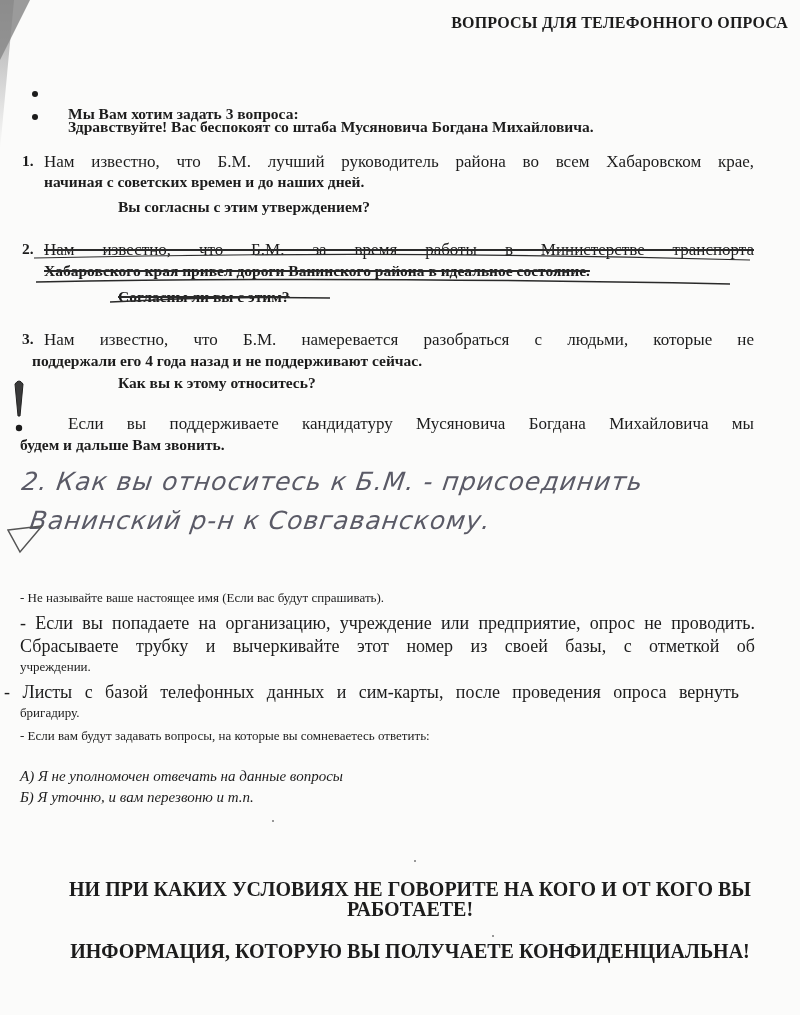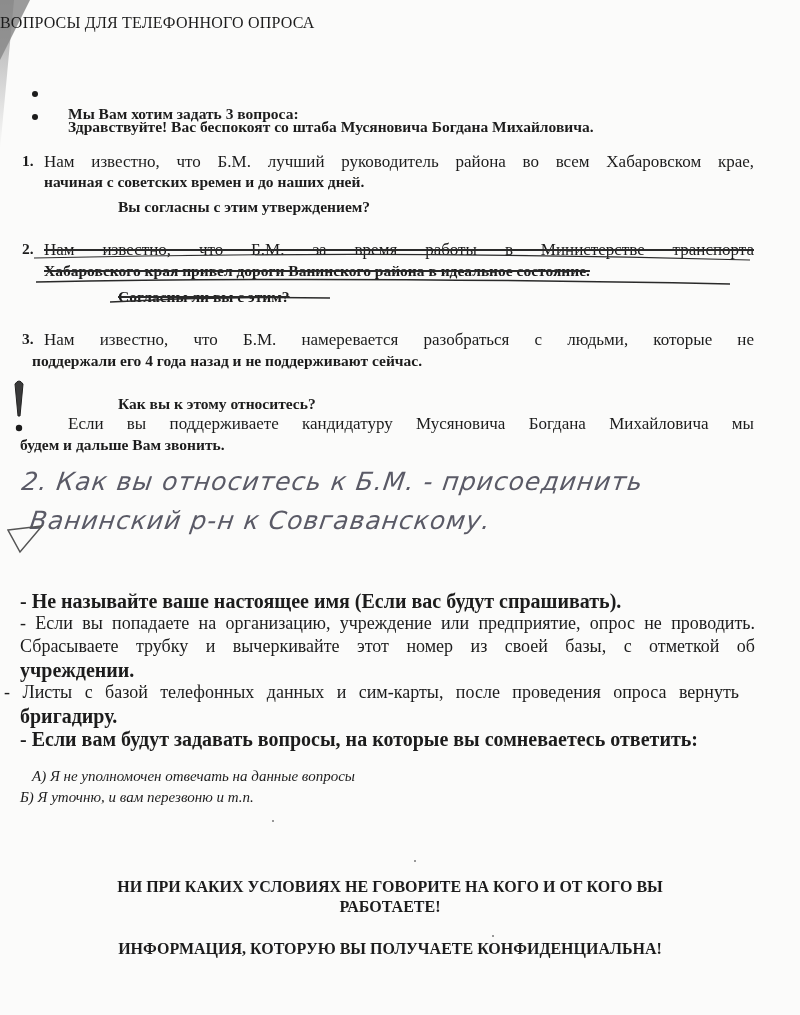--- a/index.html
+++ b/index.html
@@ -14,53 +14,53 @@
       border-top: 60px solid #8a8a8a;
       border-right: 30px solid transparent;
       opacity: 0.85;
     }
     .corner-fade {
       position: absolute; left: 0; top: 0; width: 14px; height: 150px;
       background: linear-gradient(to bottom, #9a9a9a 0%, #c8c8c8 40%, rgba(255,255,255,0) 100%);
       clip-path: polygon(0 0, 100% 0, 0 100%);
     }
     .title {
-      position: absolute; top: 14px; left: 0; width: 780px; text-align: left;
-      font-weight: normal; font-size: 16px; letter-spacing: 0.2px;
+      position: absolute; top: 14px; left: 8px; width: 780px; text-align: right;
+      font-weight: bold; font-size: 16px; letter-spacing: 0.2px;
     }
     .line { position: absolute; font-size: 15.5px; font-weight: bold; white-space: nowrap; }
     .bullet {
       position: absolute; width: 6px; height: 6px; border-radius: 50%; background: #1c1c1c;
     }
     .justify {
       position: absolute; font-size: 17px; font-weight: normal;
       text-align: justify; text-align-last: justify; white-space: nowrap;
     }
     .struck { text-decoration: line-through; text-decoration-thickness: 1.5px; text-decoration-color: #2a2a2a; }
     .excl {
       position: absolute; left: 12px; top: 380px; width: 14px; height: 54px;
     }
     .handwriting {
       position: absolute; font-family: "DejaVu Sans", sans-serif; font-style: italic;
       color: #5a5a66; font-size: 25px; font-weight: normal; white-space: nowrap;
       letter-spacing: 1px; transform: skewX(-8deg);
     }
     .reg {
-      position: absolute; font-size: 20px; white-space: nowrap; font-weight: bold;
+      position: absolute; font-size: 13px; white-space: nowrap;
     }
     .reg-j {
       position: absolute; font-size: 18px; white-space: nowrap;
       text-align: justify; text-align-last: justify;
     }
     .ital {
       position: absolute; font-size: 15px; font-style: italic; white-space: nowrap;
     }
     .caps {
       position: absolute; left: 0; width: 780px; text-align: center;
-      font-weight: bold; font-size: 16px; white-space: nowrap;
+      font-weight: bold; font-size: 20px; white-space: nowrap; padding-left: 20px;
     }
     .tri {
       position: absolute; left: 6px; top: 524px; width: 40px; height: 30px;
     }
     .speck { position: absolute; width: 2px; height: 2px; background: #777; border-radius: 50%; }
   </style>
 </head>
 <body>
 
 <div class="corner-fade"></div>
@@ -84,21 +84,21 @@
 <div class="line struck" style="left:118px; top:288px;">Согласны ли вы с этим?</div>
 <svg style="position:absolute; left:30px; top:246px; width:730px; height:60px;">
   <path d="M4 12 Q 360 4 720 14" stroke="#2a2a2a" stroke-width="1.2" fill="none"></path>
   <path d="M6 36 Q 300 30 700 38" stroke="#2a2a2a" stroke-width="1.4" fill="none"></path>
   <path d="M80 56 Q 190 50 300 52" stroke="#2a2a2a" stroke-width="1.6" fill="none"></path>
 </svg>
 
 <div class="line" style="left:22px; top:330px;">3.</div>
 <div class="justify" style="left:44px; top:330px; width:710px;">Нам известно, что Б.М. намеревается разобраться с людьми, которые не</div>
 <div class="line" style="left:32px; top:352px;">поддержали его 4 года назад и не поддерживают сейчас.</div>
-<div class="line" style="left:118px; top:374px;margin-top:21px;">Как вы к этому относитесь?</div>
+<div class="line" style="left:118px; top:374px;">Как вы к этому относитесь?</div>
 
 <svg class="excl" viewBox="0 0 14 54">
   <path d="M3 4 Q7 -2 11 4 L8 36 L6 36 Z" fill="#3a3a3a" stroke="#222" stroke-width="1"></path>
   <circle cx="7" cy="48" r="3.2" fill="#1c1c1c"></circle>
 </svg>
 
 <div class="justify" style="left:68px; top:414px; width:686px;">Если вы поддерживаете кандидатуру Мусяновича Богдана Михайловича мы</div>
 <div class="line" style="left:20px; top:436px;">будем и дальше Вам звонить.</div>
 
 <div class="handwriting" style="left:22px; top:467px;">2. Как вы относитесь к Б.М. - присоединить</div>
@@ -108,21 +108,21 @@
 </svg>
 
 <div class="reg" style="left:20px; top:590px;">- Не называйте ваше настоящее имя (Если вас будут спрашивать).</div>
 <div class="reg-j" style="left:20px; top:613px; width:735px;">- Если вы попадаете на организацию, учреждение или предприятие, опрос не проводить.</div>
 <div class="reg-j" style="left:20px; top:636px; width:735px;">Сбрасываете трубку и вычеркивайте этот номер из своей базы, с отметкой об</div>
 <div class="reg" style="left:20px; top:659px;">учреждении.</div>
 <div class="reg-j" style="left:4px; top:682px; width:735px;">- Листы с базой телефонных данных и сим-карты, после проведения опроса вернуть</div>
 <div class="reg" style="left:20px; top:705px;">бригадиру.</div>
 <div class="reg" style="left:20px; top:728px;">- Если вам будут задавать вопросы, на которые вы сомневаетесь ответить:</div>
 
-<div class="ital" style="left:20px; top:768px;margin-left:12px;">А) Я не уполномочен отвечать на данные вопросы</div>
+<div class="ital" style="left:20px; top:768px;">А) Я не уполномочен отвечать на данные вопросы</div>
 <div class="ital" style="left:20px; top:789px;">Б) Я уточню, и вам перезвоню и т.п.</div>
 
 <div class="caps" style="top:878px;">НИ ПРИ КАКИХ УСЛОВИЯХ НЕ ГОВОРИТЕ НА КОГО И ОТ КОГО ВЫ</div>
 <div class="caps" style="top:898px;">РАБОТАЕТЕ!</div>
 <div class="caps" style="top:940px;">ИНФОРМАЦИЯ, КОТОРУЮ ВЫ ПОЛУЧАЕТЕ КОНФИДЕНЦИАЛЬНА!</div>
 
 <span class="speck" style="left:272px; top:820px;"></span>
 <span class="speck" style="left:414px; top:860px;"></span>
 <span class="speck" style="left:492px; top:935px;"></span>
 

